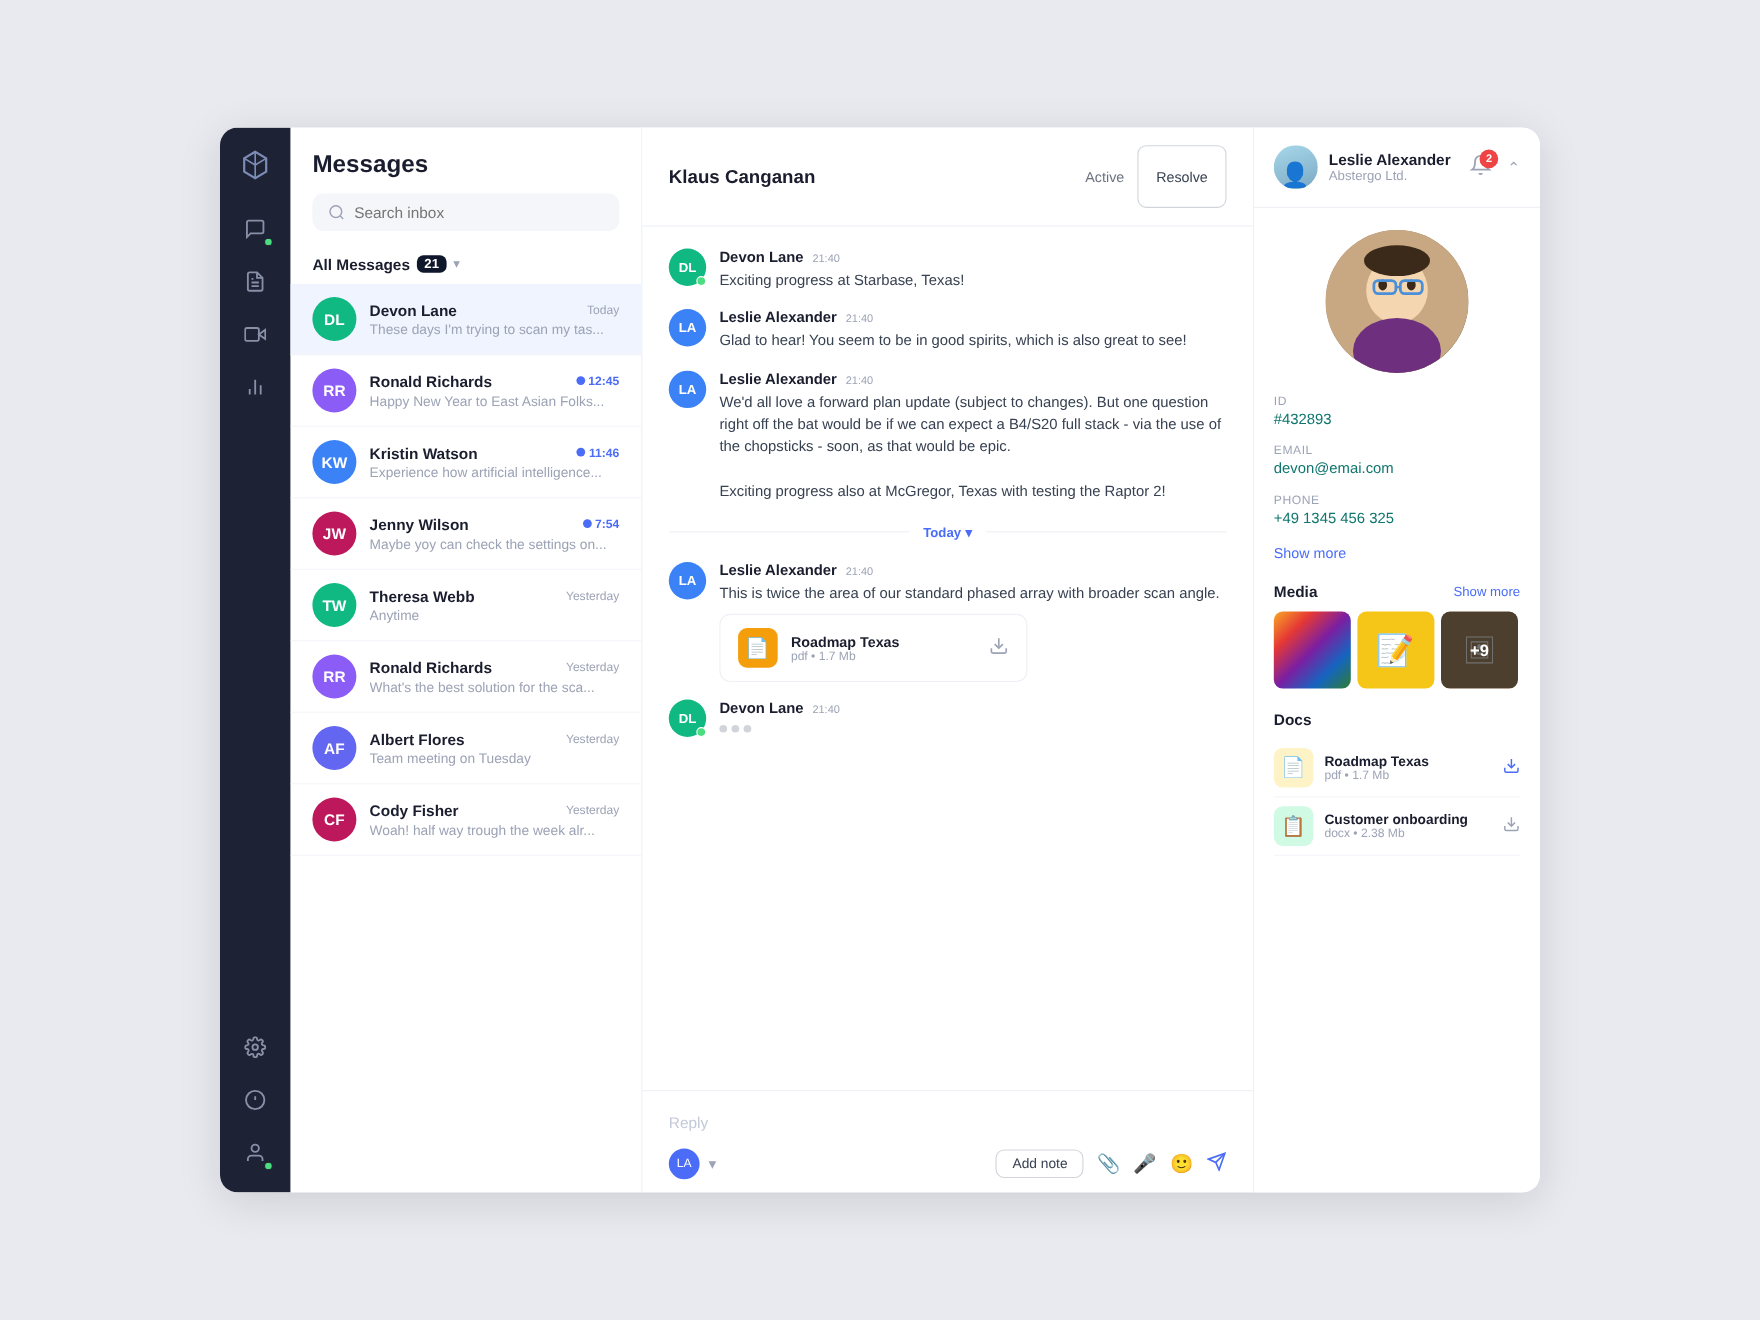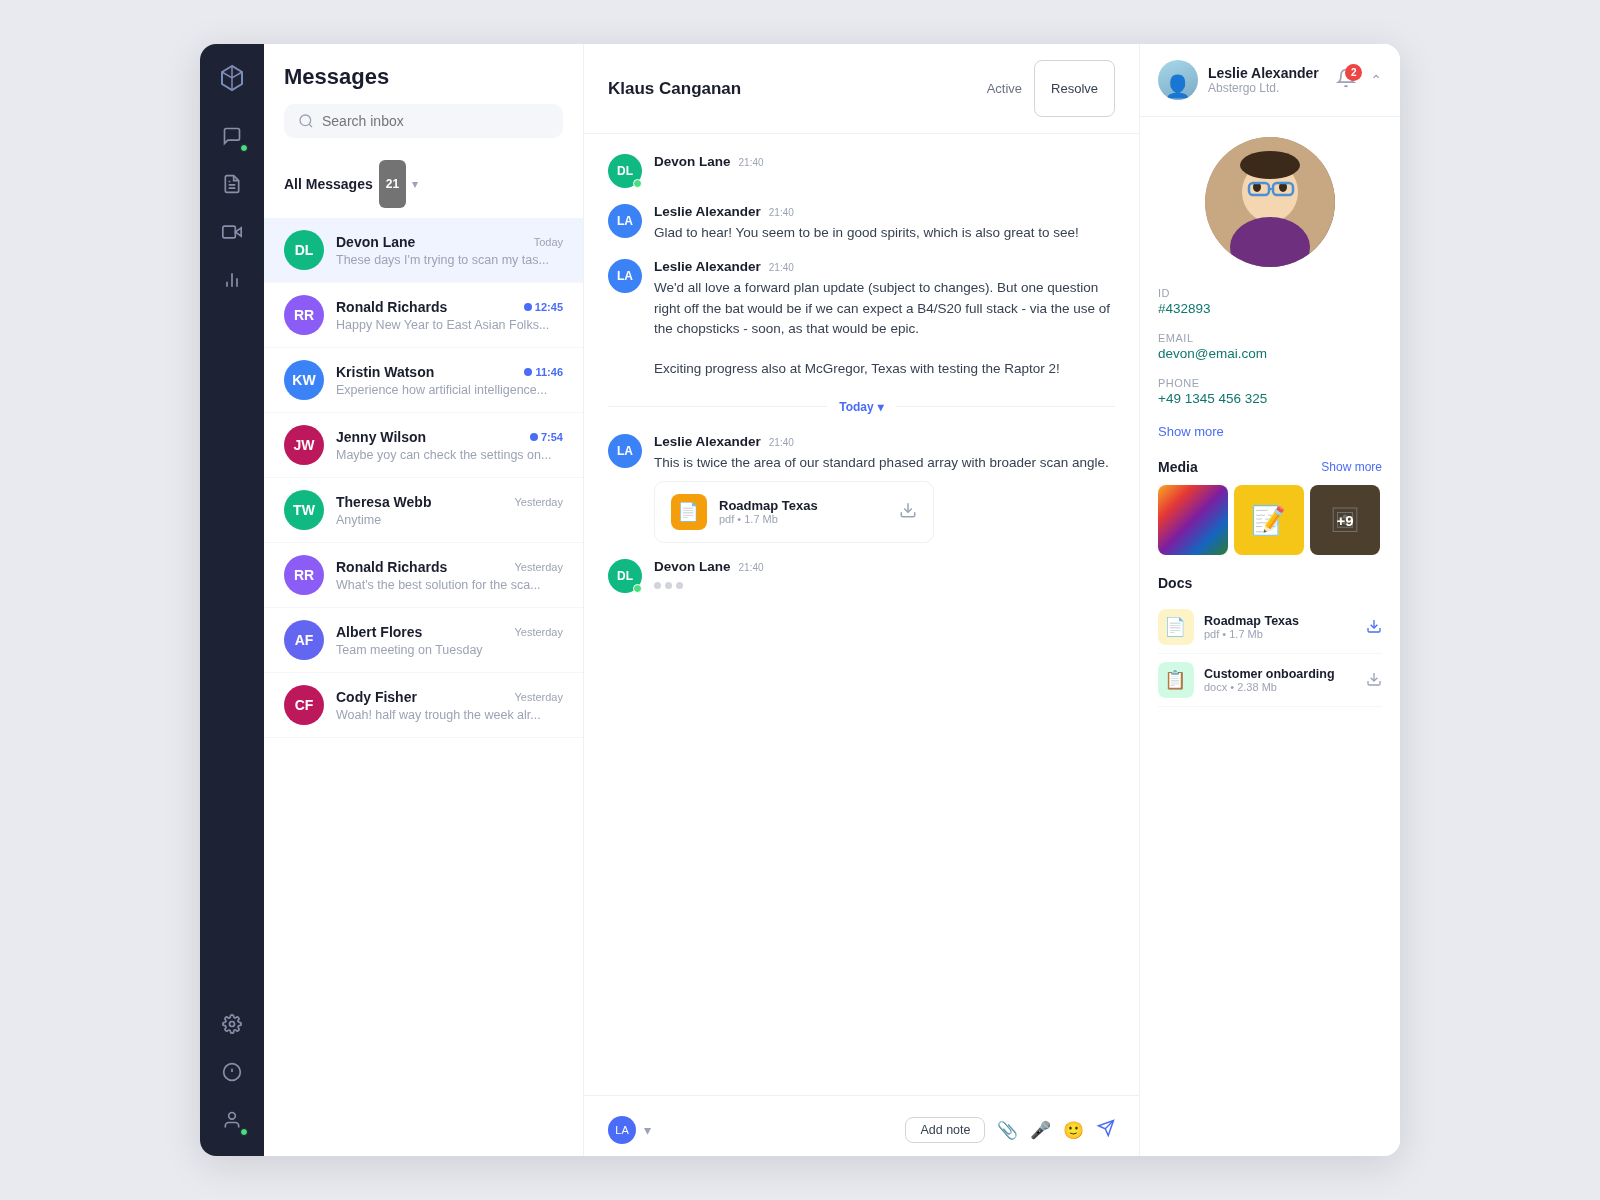--- a/index.html
+++ b/index.html
@@ -8,21 +8,21 @@
       font-family: -apple-system, BlinkMacSystemFont, 'Segoe UI', sans-serif;
       display: flex;
       align-items: center;
       justify-content: center;
       min-height: 100vh;
       padding: 40px;
     }
     .app-container {
       display: flex;
       width: 1200px;
-      height: 1112px;
+      height: 968px;
       background: #fff;
       border-radius: 16px;
       overflow: hidden;
       box-shadow: 0 8px 40px rgba(0,0,0,0.12);
     }
     
     .sidebar-nav {
       width: 64px;
       background: #1e2235;
       display: flex;
@@ -104,24 +104,24 @@
       align-items: center;
       padding: 10px 20px;
       gap: 6px;
     }
     .filter-label {
       font-size: 14px;
       font-weight: 600;
       color: #1a1d2e;
     }
     .filter-badge {
-      background: #737373;
+      background: #0f172a;
       color: #fff;
       border-radius: 6px;
-      padding: 17px 7px;
+      padding: 1px 7px;
       font-size: 12px;
       font-weight: 600;
     }
     .filter-chevron {
       color: #9ca3b5;
       font-size: 12px;
     }
     .conversation-list {
       flex: 1;
       overflow-y: auto;
@@ -779,20 +779,21 @@
       <div class="message-row">
         <div class="msg-avatar av-green" style="position:relative;">
           DL
           <span class="msg-avatar-online"></span>
         </div>
         <div class="msg-body">
           <div class="msg-header">
             <span class="msg-name">Devon Lane</span>
             <span class="msg-time">21:40</span>
           </div>
+          <div class="msg-text">Exciting progress at Starbase, Texas!</div>
         </div>
       </div>
       <div class="message-row">
         <div class="msg-avatar av-blue">LA</div>
         <div class="msg-body">
           <div class="msg-header">
             <span class="msg-name">Leslie Alexander</span>
             <span class="msg-time">21:40</span>
           </div>
           <div class="msg-text">Glad to hear! You seem to be in good spirits, which is also great to see!</div>
@@ -856,20 +857,21 @@
           <div class="typing-dots">
             <div class="typing-dot"></div>
             <div class="typing-dot"></div>
             <div class="typing-dot"></div>
           </div>
         </div>
       </div>
     </div>
 
     <div class="reply-box">
+      <input class="reply-input" type="text" placeholder="Reply" style="">
       <div class="reply-toolbar">
         <div class="reply-avatar-sm">LA</div>
         <span class="reply-dropdown">▾</span>
         <div class="reply-tools-right">
           <button class="add-note-btn">Add note</button>
           <span class="tool-icon">📎</span>
           <span class="tool-icon">🎤</span>
           <span class="tool-icon">🙂</span>
           <span class="send-icon">
             <svg width="18" height="18" viewBox="0 0 24 24" fill="none" stroke="#4a6cf7" stroke-width="2">

